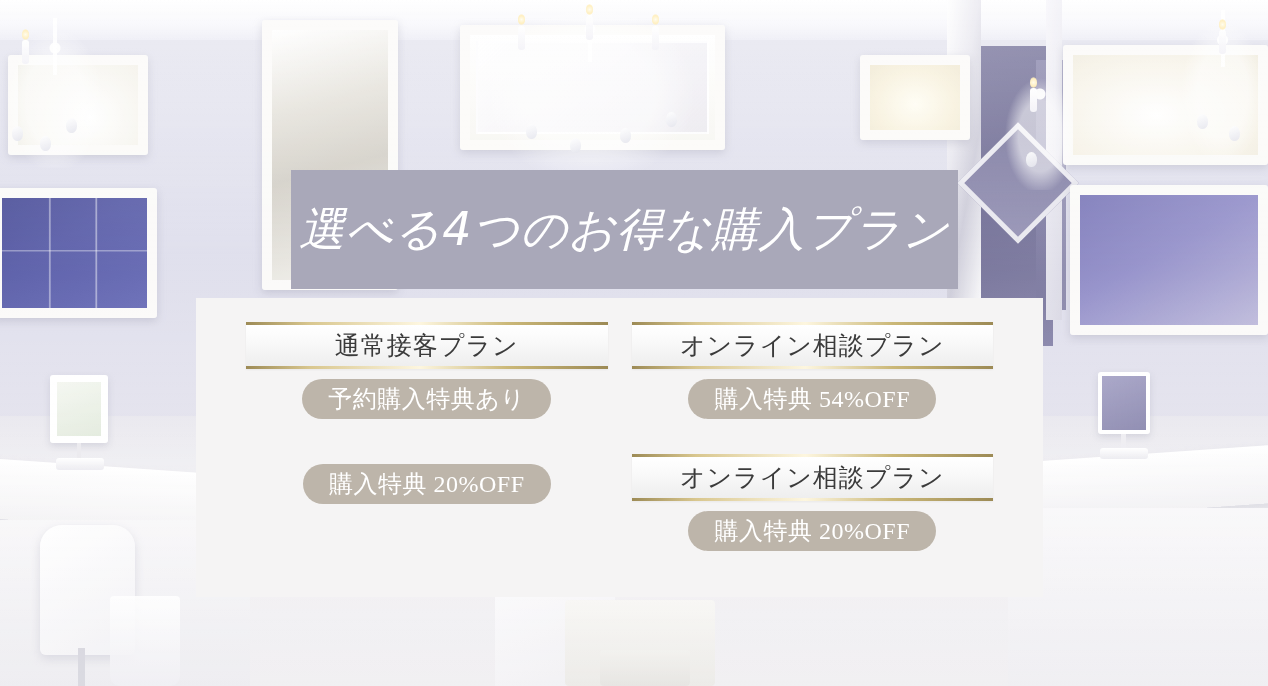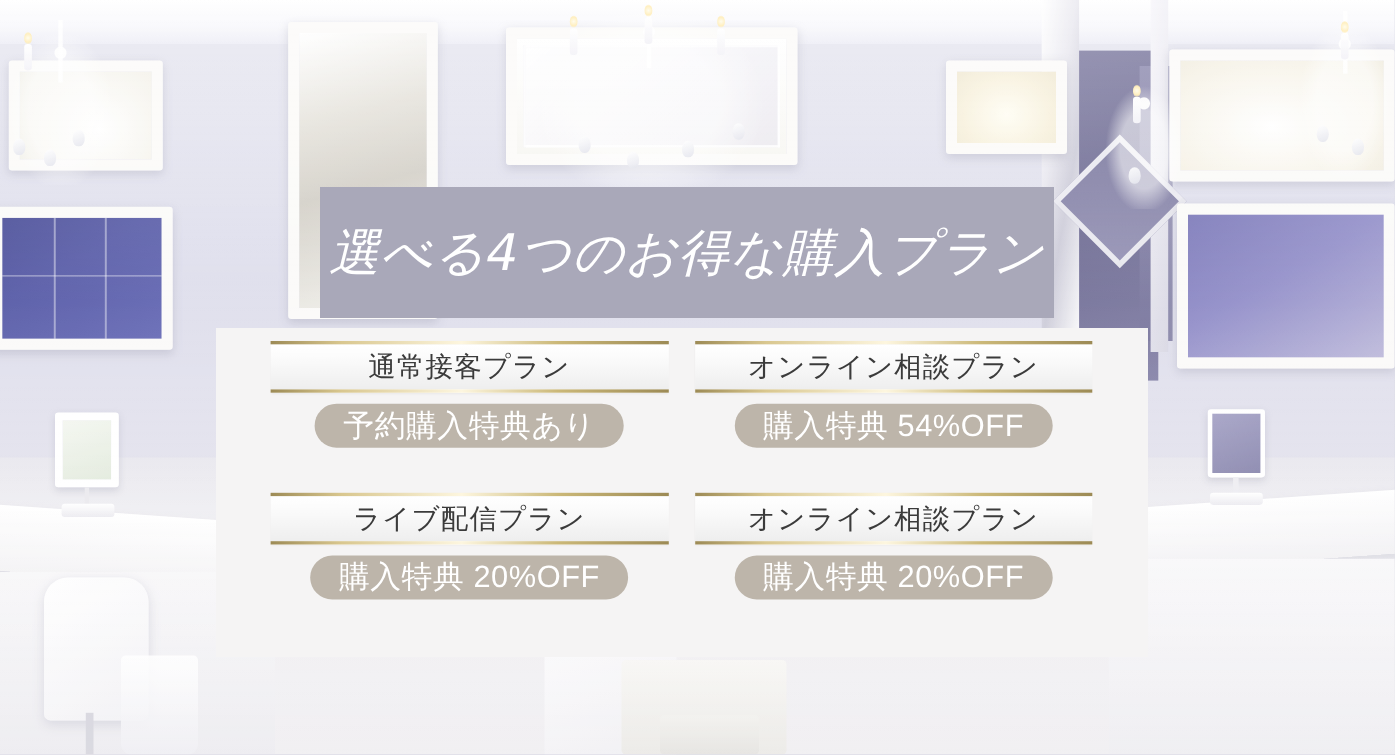--- a/index.html
+++ b/index.html
@@ -154,21 +154,21 @@
 
   
   .panel {
     position:absolute; left:196px; top:298px; width:847px; height:299px;
     background:#f5f4f4;
   }
 
   .plan-grid {
     position:absolute; left:0; top:0; width:100%; height:100%;
     display:grid; grid-template-columns:1fr 1fr; grid-template-rows:1fr 1fr;
-    padding:12px 50px 26px 50px; gap:14px 24px;
+    padding:24px 50px 26px 50px; gap:14px 24px;
   }
 
   .plan-card { display:flex; flex-direction:column; align-items:center; }
 
   .plan-header {
     width:100%; height:47px;
     background:linear-gradient(180deg,#ffffff 0%,#fbfbfb 30%,#eeeeee 100%);
     border-top:3px solid transparent; border-bottom:3px solid transparent;
     border-image:linear-gradient(90deg,#9c8a55 0%,#d9c78f 18%,#fdf6df 48%,#cbb878 72%,#9c8a55 100%) 1;
     display:flex; align-items:center; justify-content:center;
@@ -178,22 +178,22 @@
     font-size:25px; color:#3b3b3b; letter-spacing:1px; white-space:nowrap;
     font-family:"DejaVu Sans","Liberation Sans", sans-serif;
   }
 
   .plan-pill {
     margin-top:10px; height:40px; padding:0 26px;
     background:#bdb5aa; border-radius:22px;
     display:flex; align-items:center; justify-content:center;
   }
   .pill-text {
-    color:#ffffff; font-size:28px; letter-spacing:.5px; white-space:nowrap;
-    font-family:Liberation Sans, sans-serif;
+    color:#ffffff; font-size:24px; letter-spacing:.5px; white-space:nowrap;
+    font-family:Liberation Serif, serif;
   }
 </style>
 </head>
 <body>
 
 <div class="stage">
 
   <div class="bg">
     <div class="bg-ceiling"></div>
     <div class="bg-wall"></div>
@@ -296,23 +296,20 @@
       <div class="plan-card">
         <div class="plan-header">
           <span class="plan-name">オンライン相談プラン</span>
         </div>
         <div class="plan-pill">
           <span class="pill-text">購入特典 54%OFF</span>
         </div>
       </div>
 
       <div class="plan-card">
-        <div class="plan-header">
-          <span class="plan-name">ライブ配信プラン</span>
-        </div>
         <div class="plan-pill">
           <span class="pill-text">購入特典 20%OFF</span>
         </div>
       </div>
 
       <div class="plan-card">
         <div class="plan-header">
           <span class="plan-name">オンライン相談プラン</span>
         </div>
         <div class="plan-pill">

